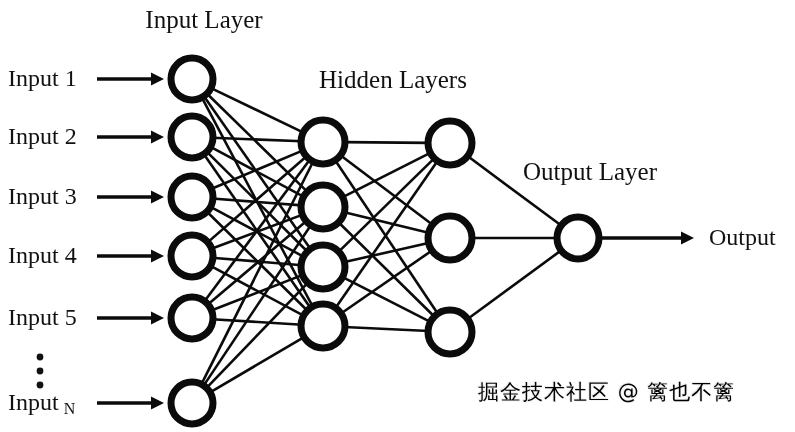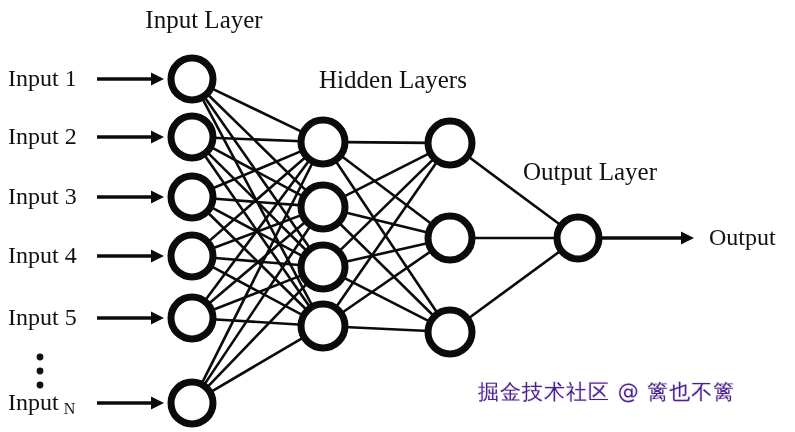--- a/index.html
+++ b/index.html
@@ -61,21 +61,21 @@
   .dot {
     fill: #111111;
   }
   .watermark {
     position: absolute;
     left: 478px;
     top: 378px;
     font-family: "DejaVu Sans", "Liberation Sans", sans-serif;
     font-size: 21px;
     letter-spacing: 1px;
-    color: #4c1d95;
+    color: #000000;
     text-shadow: 1px 1px 0 #f4f4f4, -1px -1px 0 #ebebeb;
     white-space: nowrap;
     user-select: none;
   }
 </style>
 </head>
 <body>
 
 <div id="canvas">
 

